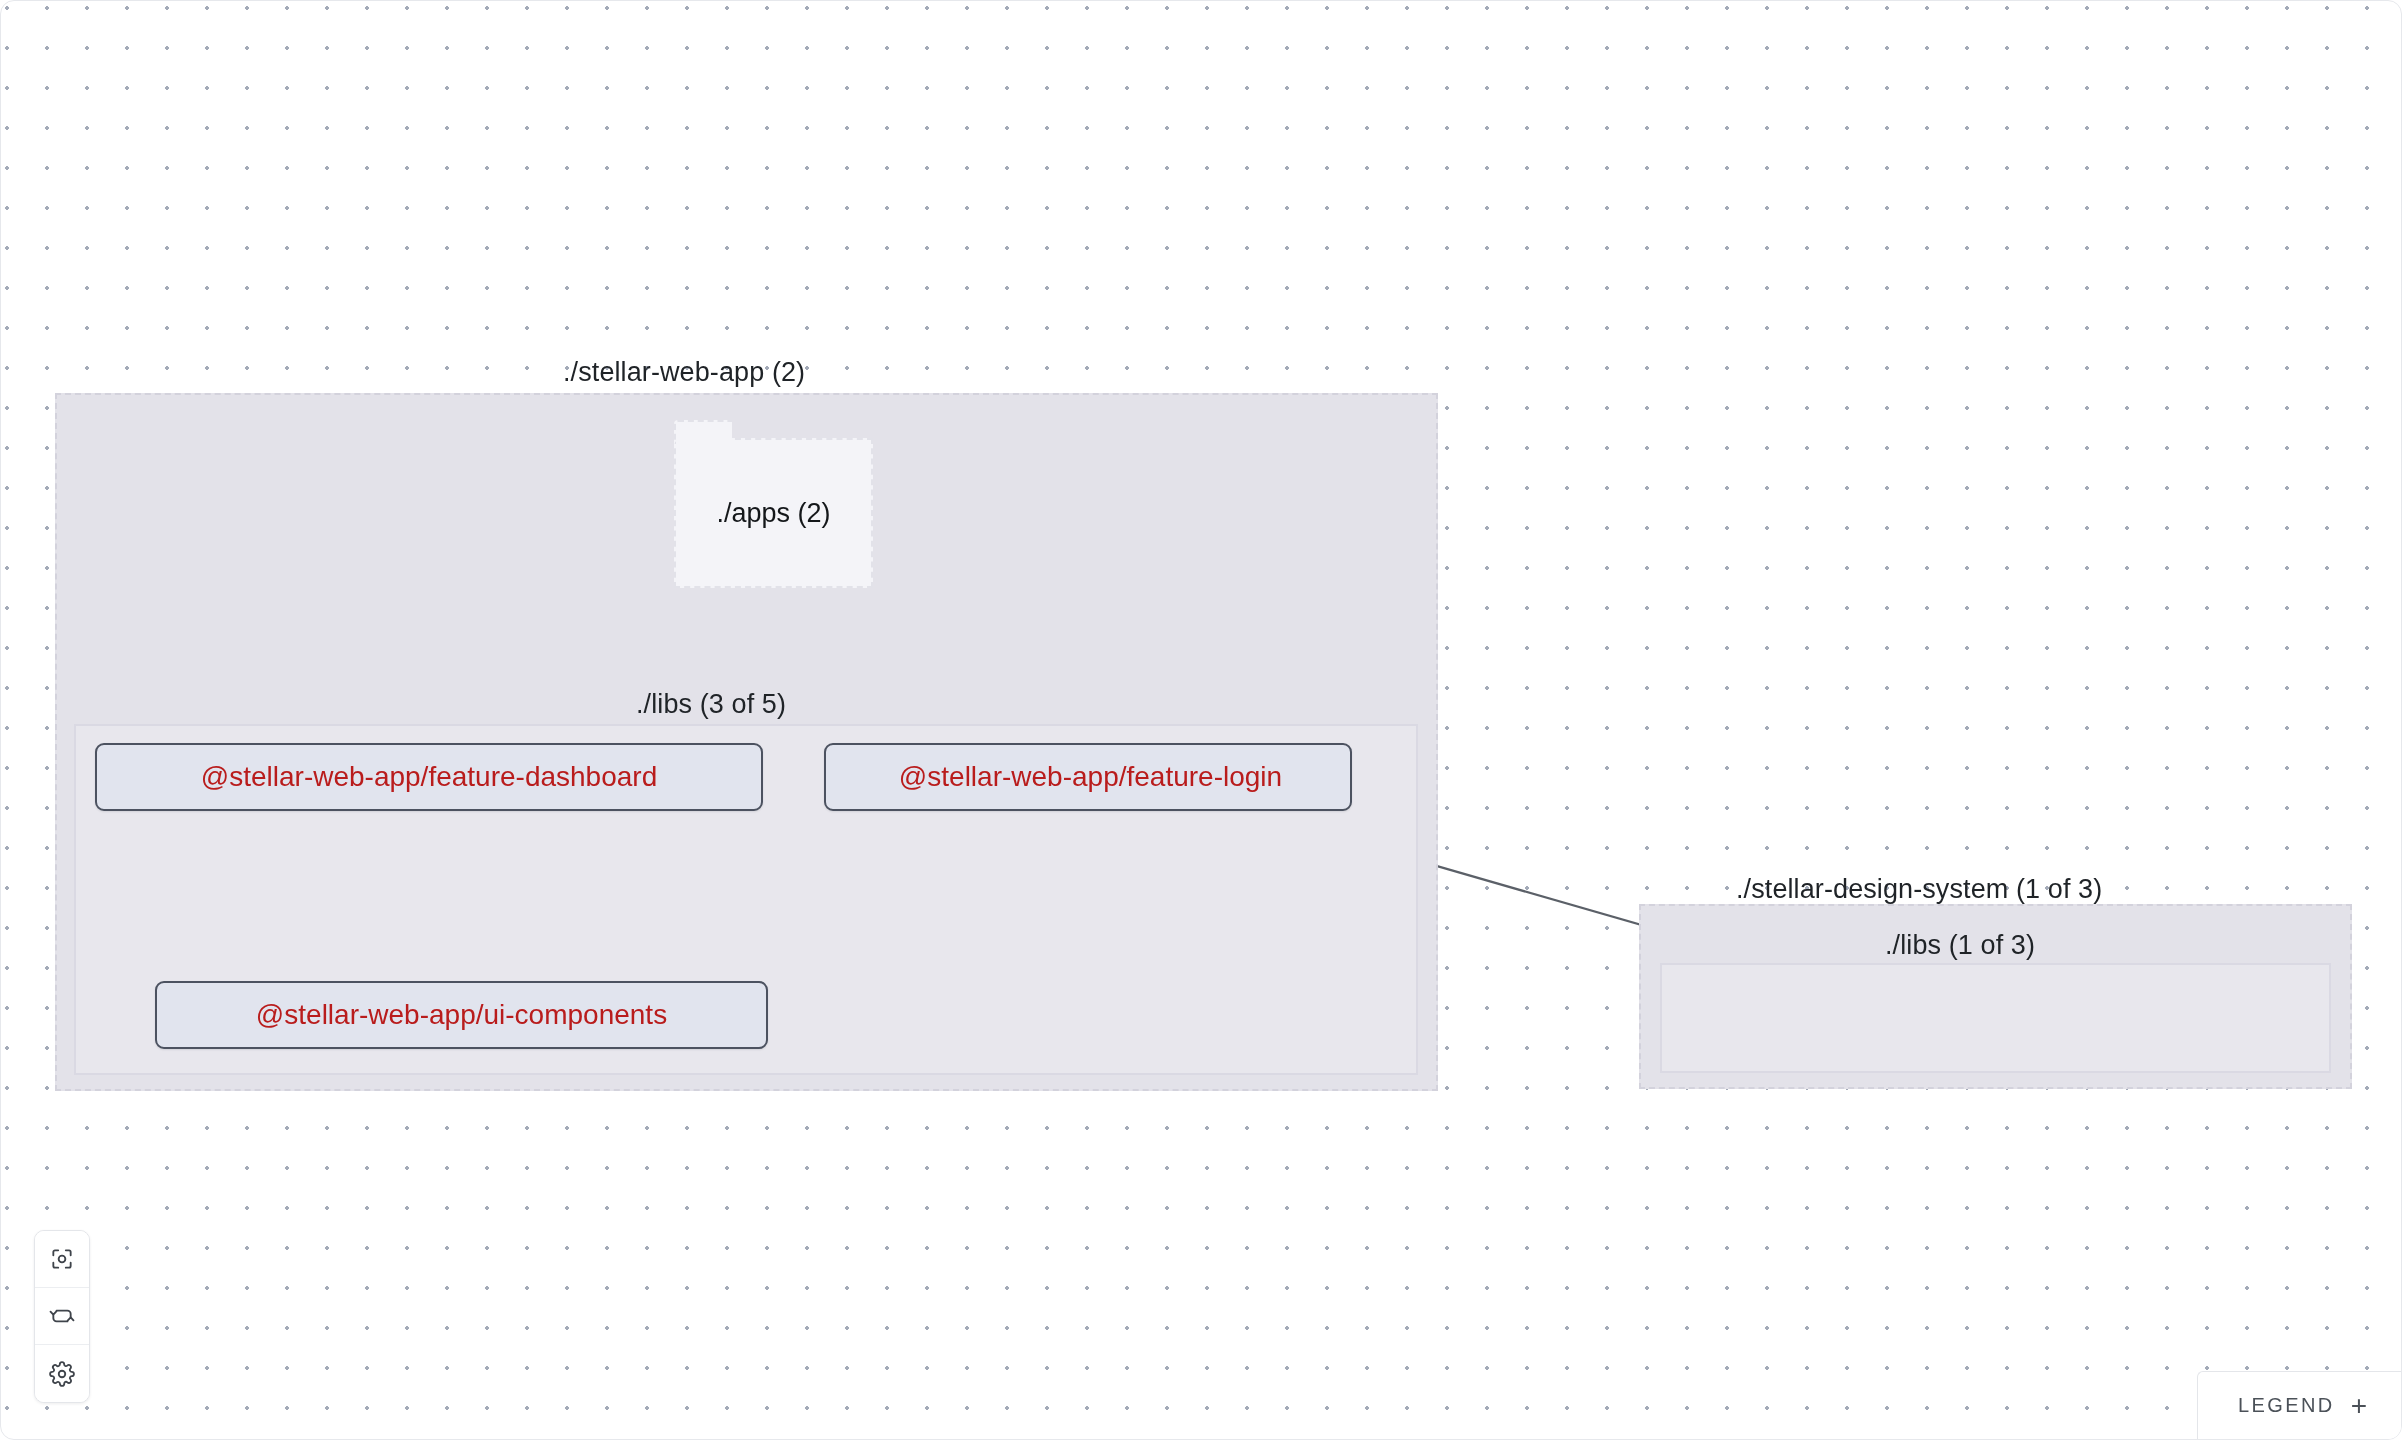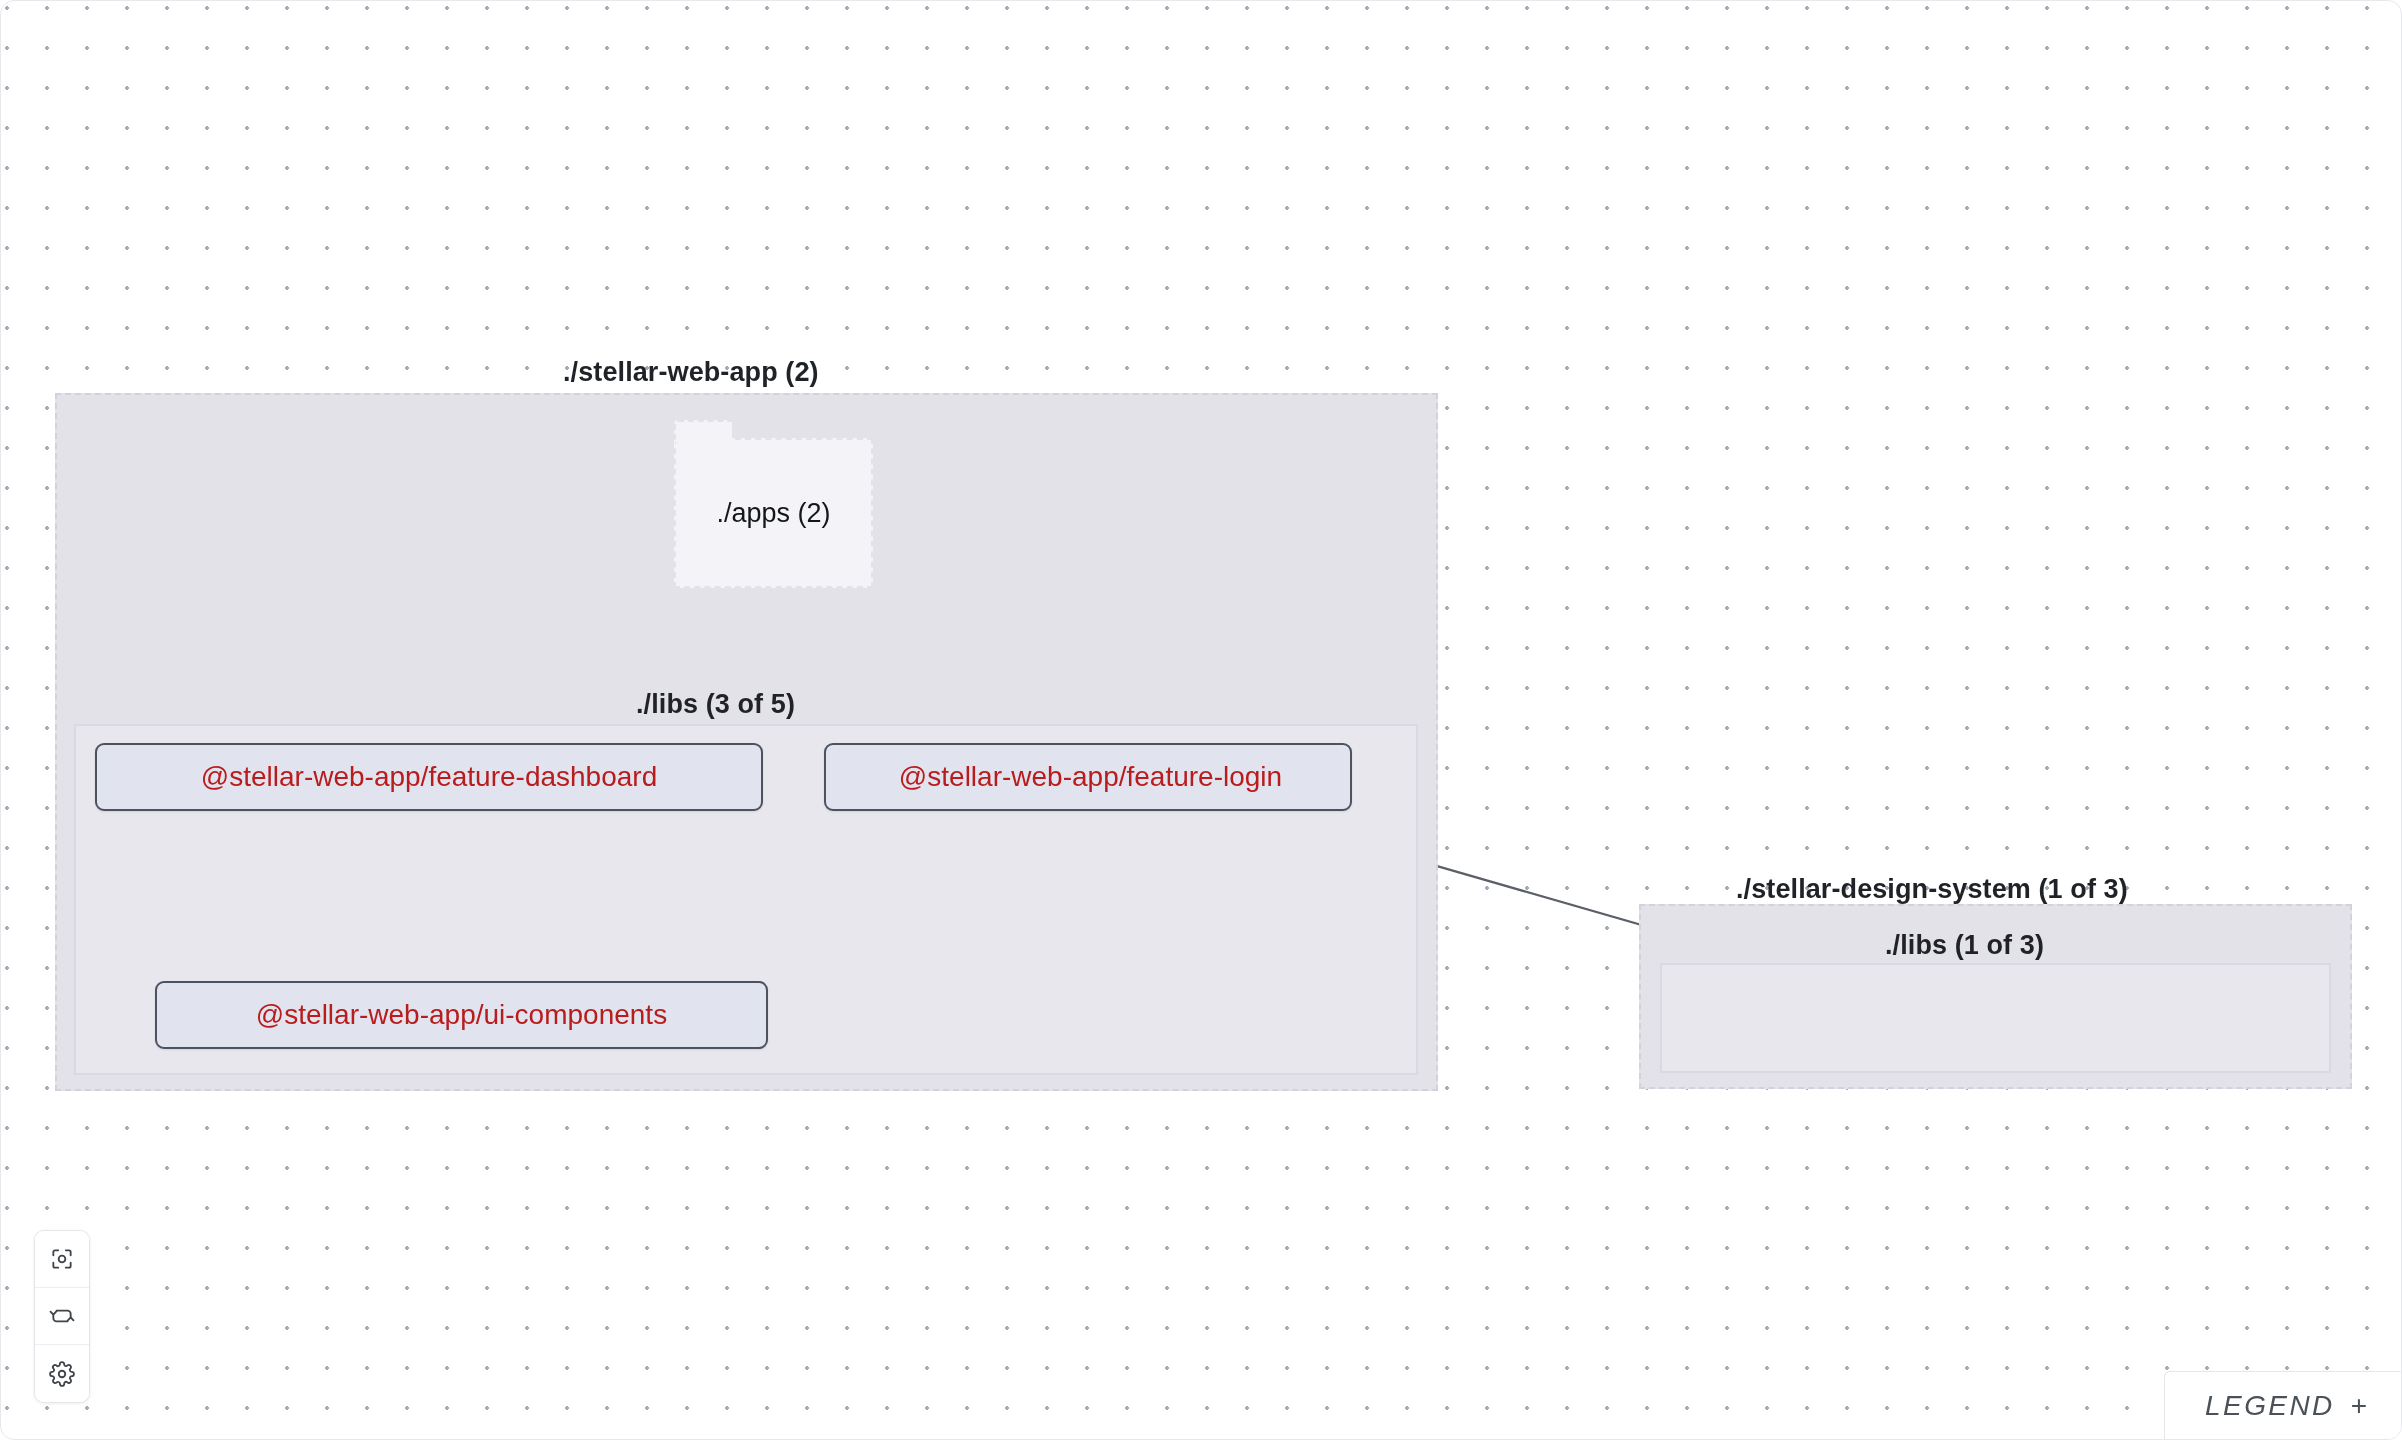--- a/index.html
+++ b/index.html
@@ -34,21 +34,20 @@
     position: absolute;
     background: rgba(255,255,255,0.18);
     border: 2px solid #dad9e3;
   }
   .group-label {
     position: absolute;
     font-size: 27px;
     color: #1f2327;
     white-space: nowrap;
     letter-spacing: 0.1px;
-    font-weight: bold;
   }
 
   
   .folder {
     position: absolute;
     background: #f4f4f8;
     border: 2px dashed #e2e2e9;
     display: flex;
     align-items: center;
     justify-content: center;
@@ -128,24 +127,23 @@
     border: 1px solid #e4e6ea;
     border-right: none;
     border-bottom: none;
     border-top-left-radius: 6px;
     display: flex;
     align-items: center;
     gap: 16px;
     cursor: pointer;
   }
   #legend .legend-text {
-    font-size: 28px;
+    font-size: 20px;
     letter-spacing: 2.4px;
     color: #4b5158;
-    font-style: italic;
   }
   #legend .legend-plus {
     font-size: 28px;
     color: #4b5158;
     line-height: 1;
     font-weight: 300;
   }
 </style>
 </head>
 <body>

